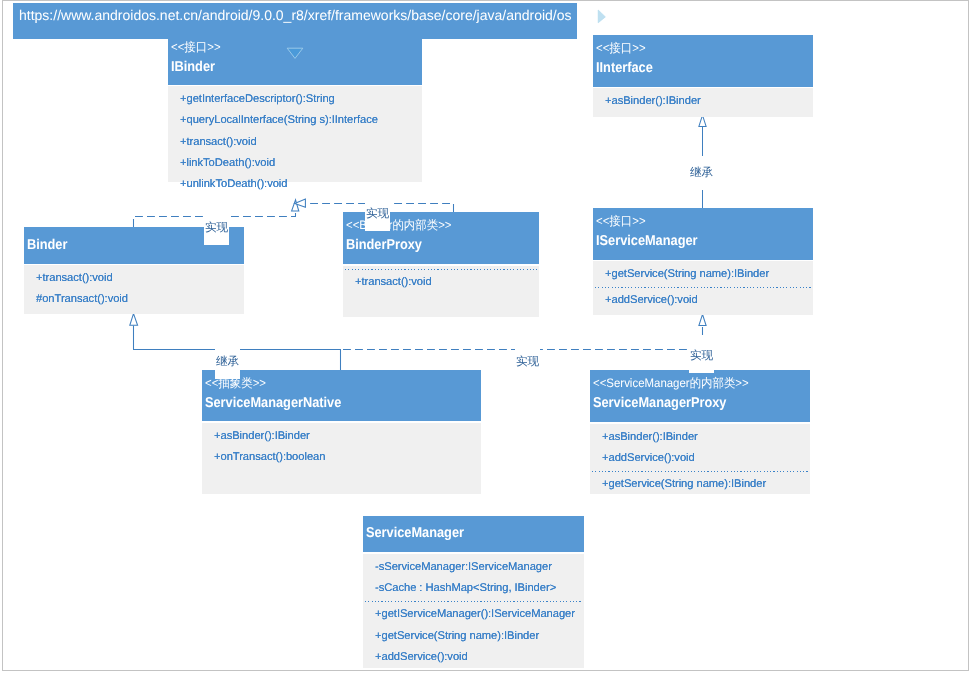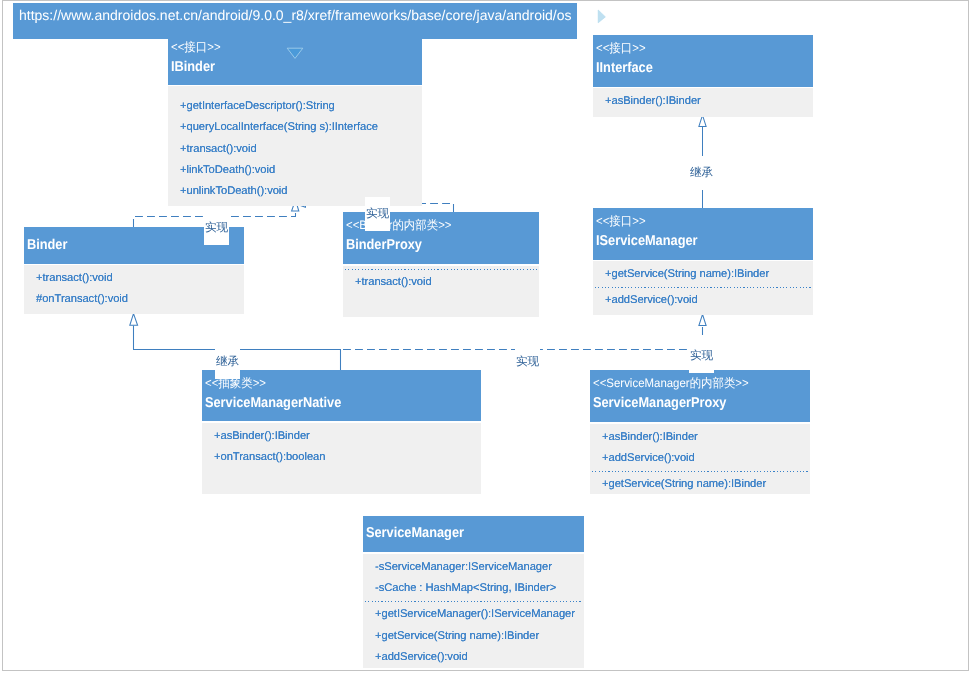--- a/index.html
+++ b/index.html
@@ -78,21 +78,21 @@
   <div class="lbl" style="left:689px;top:339px;">实现</div>
 
   <div class="uml" id="box-ibinder" style="left:168px;top:33px;width:254px;">
     <div class="hdr" style="height:51.5px;padding:5.5px 0 0 3px;">
       <span class="stereo">&lt;&lt;接口&gt;&gt;</span>
       <span class="nm">IBinder</span>
       <svg class="collapse" width="18" height="13" viewBox="0 0 18 13">
           <polygon points="1.2,1.2 16.8,1.2 9,11.4" fill="#4b9ad9" stroke="#a9d3ee" stroke-width="0.8"></polygon>
         </svg>
     </div>
-    <div class="body" style="height:120px;padding-top:10px;">
+    <div class="body" style="height:96px;padding-top:3px;">
       <div class="mrow">+getInterfaceDescriptor():String</div>
       <div class="mrow">+queryLocalInterface(String s):IInterface</div>
       <div class="mrow">+transact():void</div>
       <div class="mrow">+linkToDeath():void</div>
       <div class="mrow">+unlinkToDeath():void</div>
     </div>
   </div>
 
   <div class="uml" id="box-iinterface" style="left:593px;top:35px;width:220px;">
     <div class="hdr" style="height:51.5px;padding:5px 0 0 3px;">

